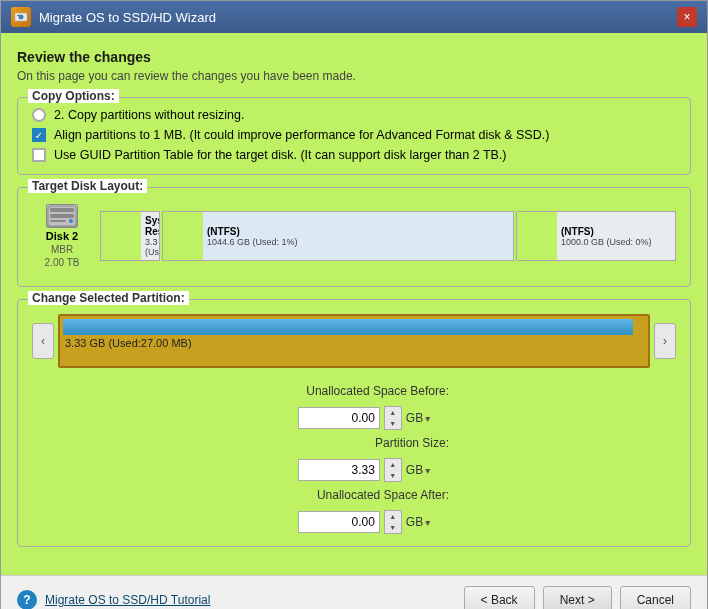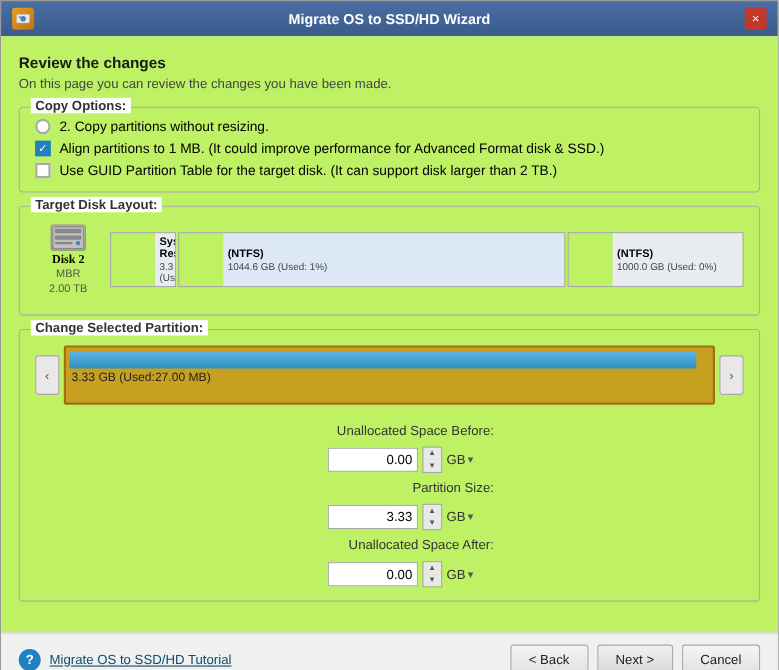--- a/index.html
+++ b/index.html
@@ -34,22 +34,21 @@
       border-radius: 3px;
       display: flex;
       align-items: center;
       justify-content: center;
       font-size: 11px;
       flex-shrink: 0;
     }
     .titlebar-title {
       flex: 1;
       font-size: 13px;
-      font-weight: 700;
-      text-align: center;
+      font-weight: 400;
     }
     .close-btn {
       width: 20px;
       height: 20px;
       background: #c0392b;
       border: none;
       color: white;
       cursor: pointer;
       font-size: 12px;
       display: flex;
@@ -155,21 +154,20 @@
       border: 1px solid #888;
       border-radius: 2px;
       display: flex;
       align-items: center;
       justify-content: center;
     }
     .disk-label {
       font-size: 11px;
       font-weight: bold;
       text-align: right;
-      font-family: Liberation Serif, serif;
     }
     .disk-sub {
       font-size: 10px;
       color: #555;
       text-align: center;
     }
     .partitions-container {
       display: flex;
       flex: 1;
       height: 50px;

